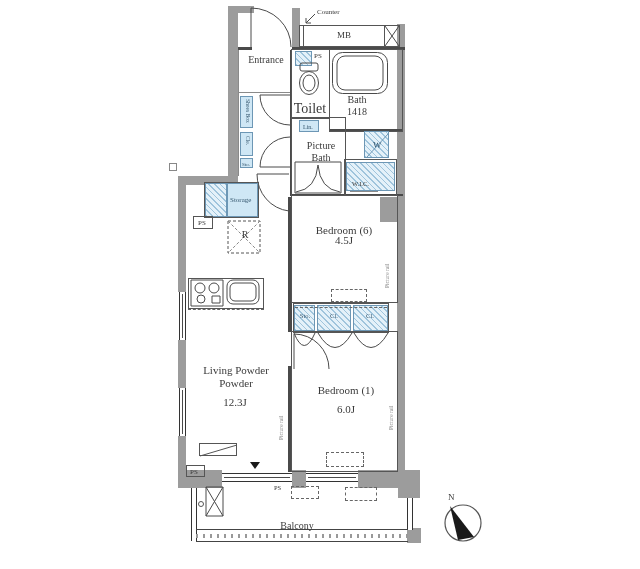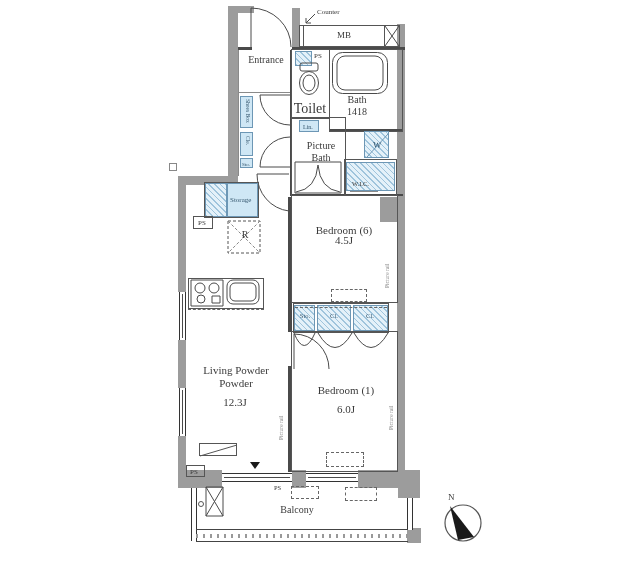--- a/index.html
+++ b/index.html
@@ -218,21 +218,21 @@
   <div class="ln" style="left:308px;top:477px;width:48px;height:1px;"></div>
 
   <div class="win-v" style="left:179px;top:292px;width:7px;height:48px;"></div>
   <div class="ln" style="left:182px;top:294px;width:1px;height:44px;"></div>
   <div class="win-v" style="left:179px;top:388px;width:7px;height:48px;"></div>
   <div class="ln" style="left:182px;top:390px;width:1px;height:44px;"></div>
 
   <div class="win-v" style="left:191px;top:488px;width:6px;height:53px;"></div>
   <div class="win-v" style="left:407px;top:498px;width:6px;height:32px;"></div>
   <div class="rim" style="left:196px;top:529px;width:212px;height:13px;"></div>
-  <div class="txt ctr" style="left:297px;top:505px;font-size:10px;">Balcony</div>
+  <div class="txt ctr" style="left:297px;top:521px;font-size:10px;">Balcony</div>
   <svg style="left:205px;top:486px;" width="19" height="31">
     <rect x="1" y="1" width="17" height="29" fill="none" stroke="#4a4a4a"></rect>
     <line x1="1" y1="1" x2="18" y2="30" stroke="#4a4a4a"></line>
     <line x1="18" y1="1" x2="1" y2="30" stroke="#4a4a4a"></line>
   </svg>
   <div class="circ" style="left:198px;top:501px;width:6px;height:6px;"></div>
   <div class="txt" style="left:274px;top:485px;font-size:6.5px;">PS</div>
   <div class="dsh" style="left:291px;top:486px;width:28px;height:13px;"></div>
   <div class="dsh" style="left:345px;top:487px;width:32px;height:14px;"></div>
 

